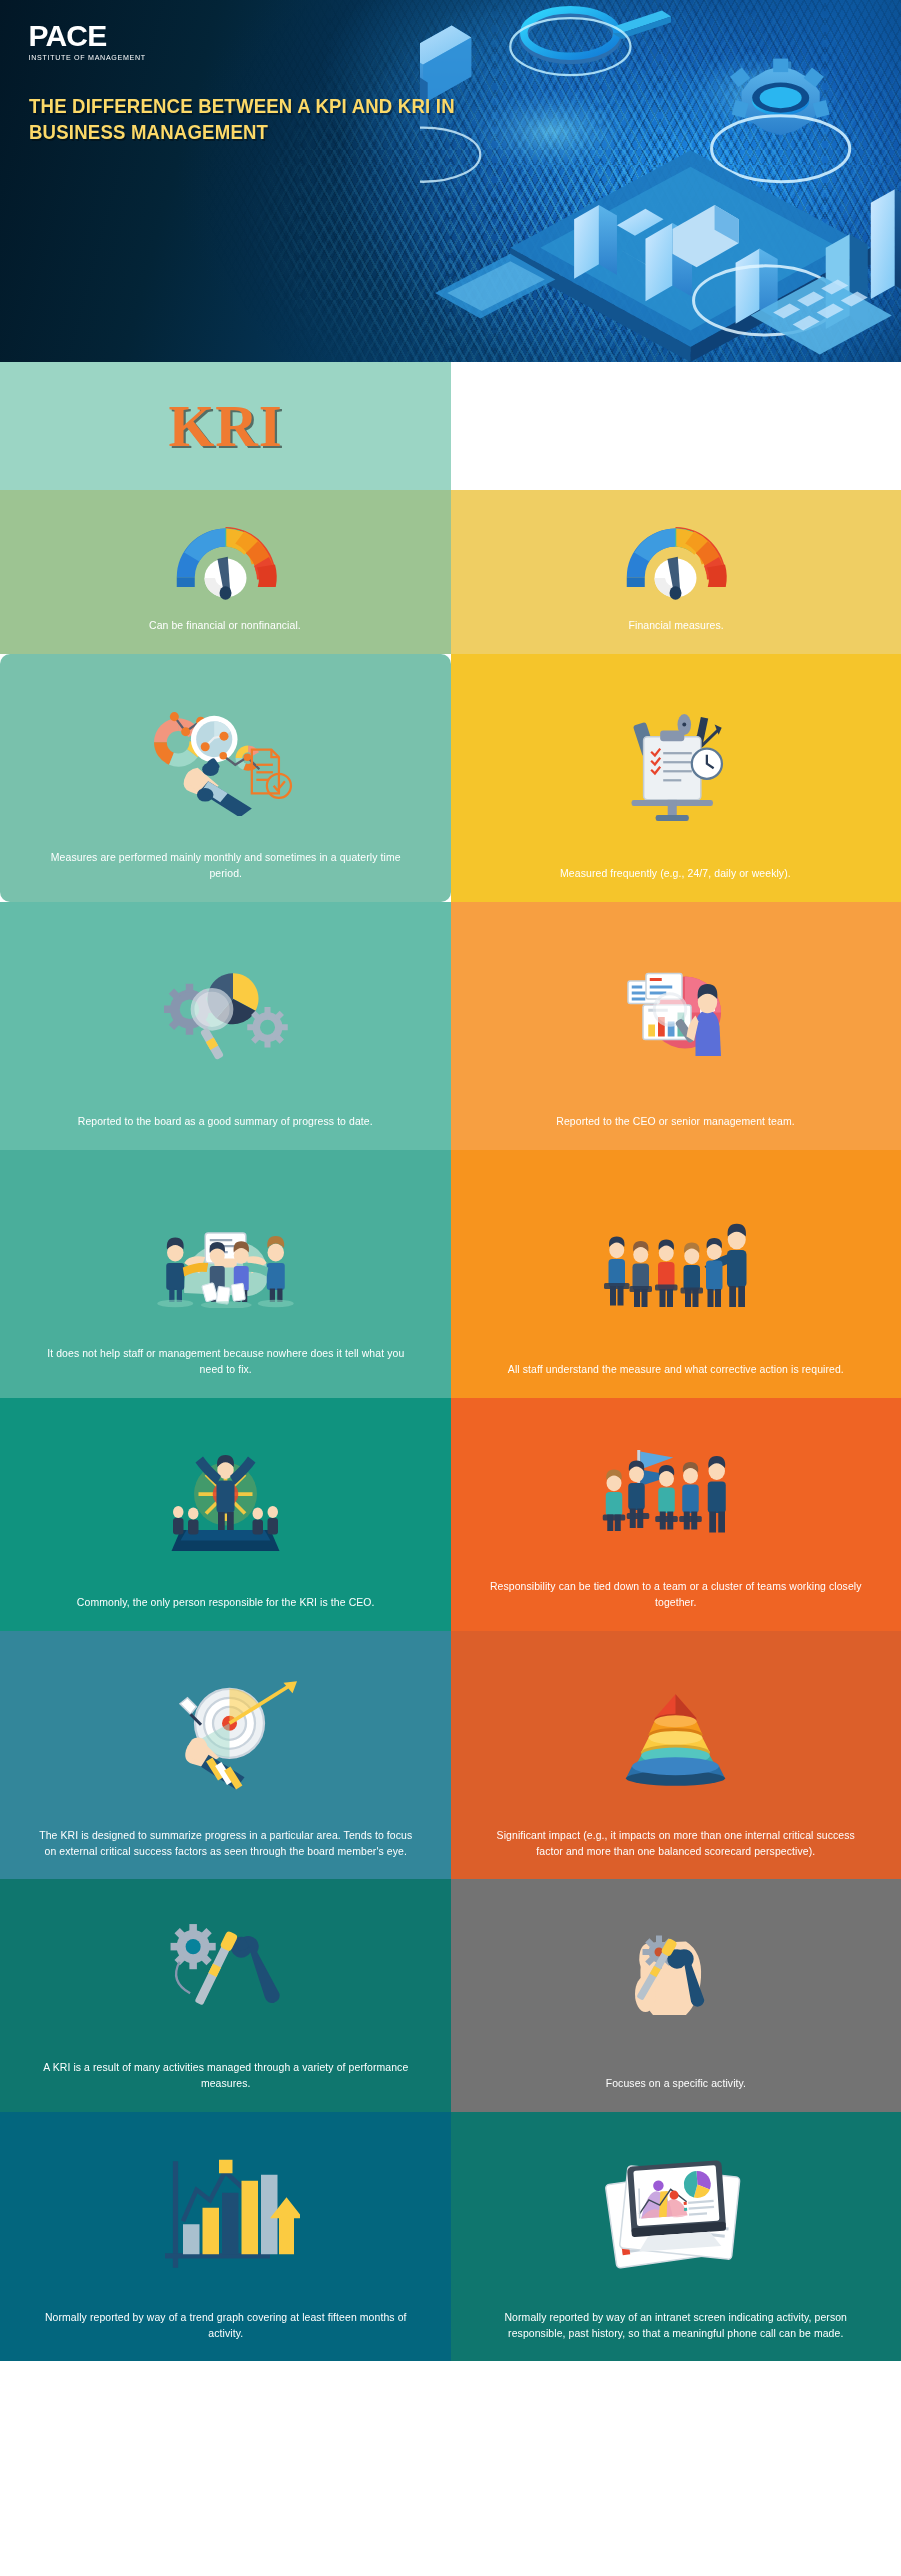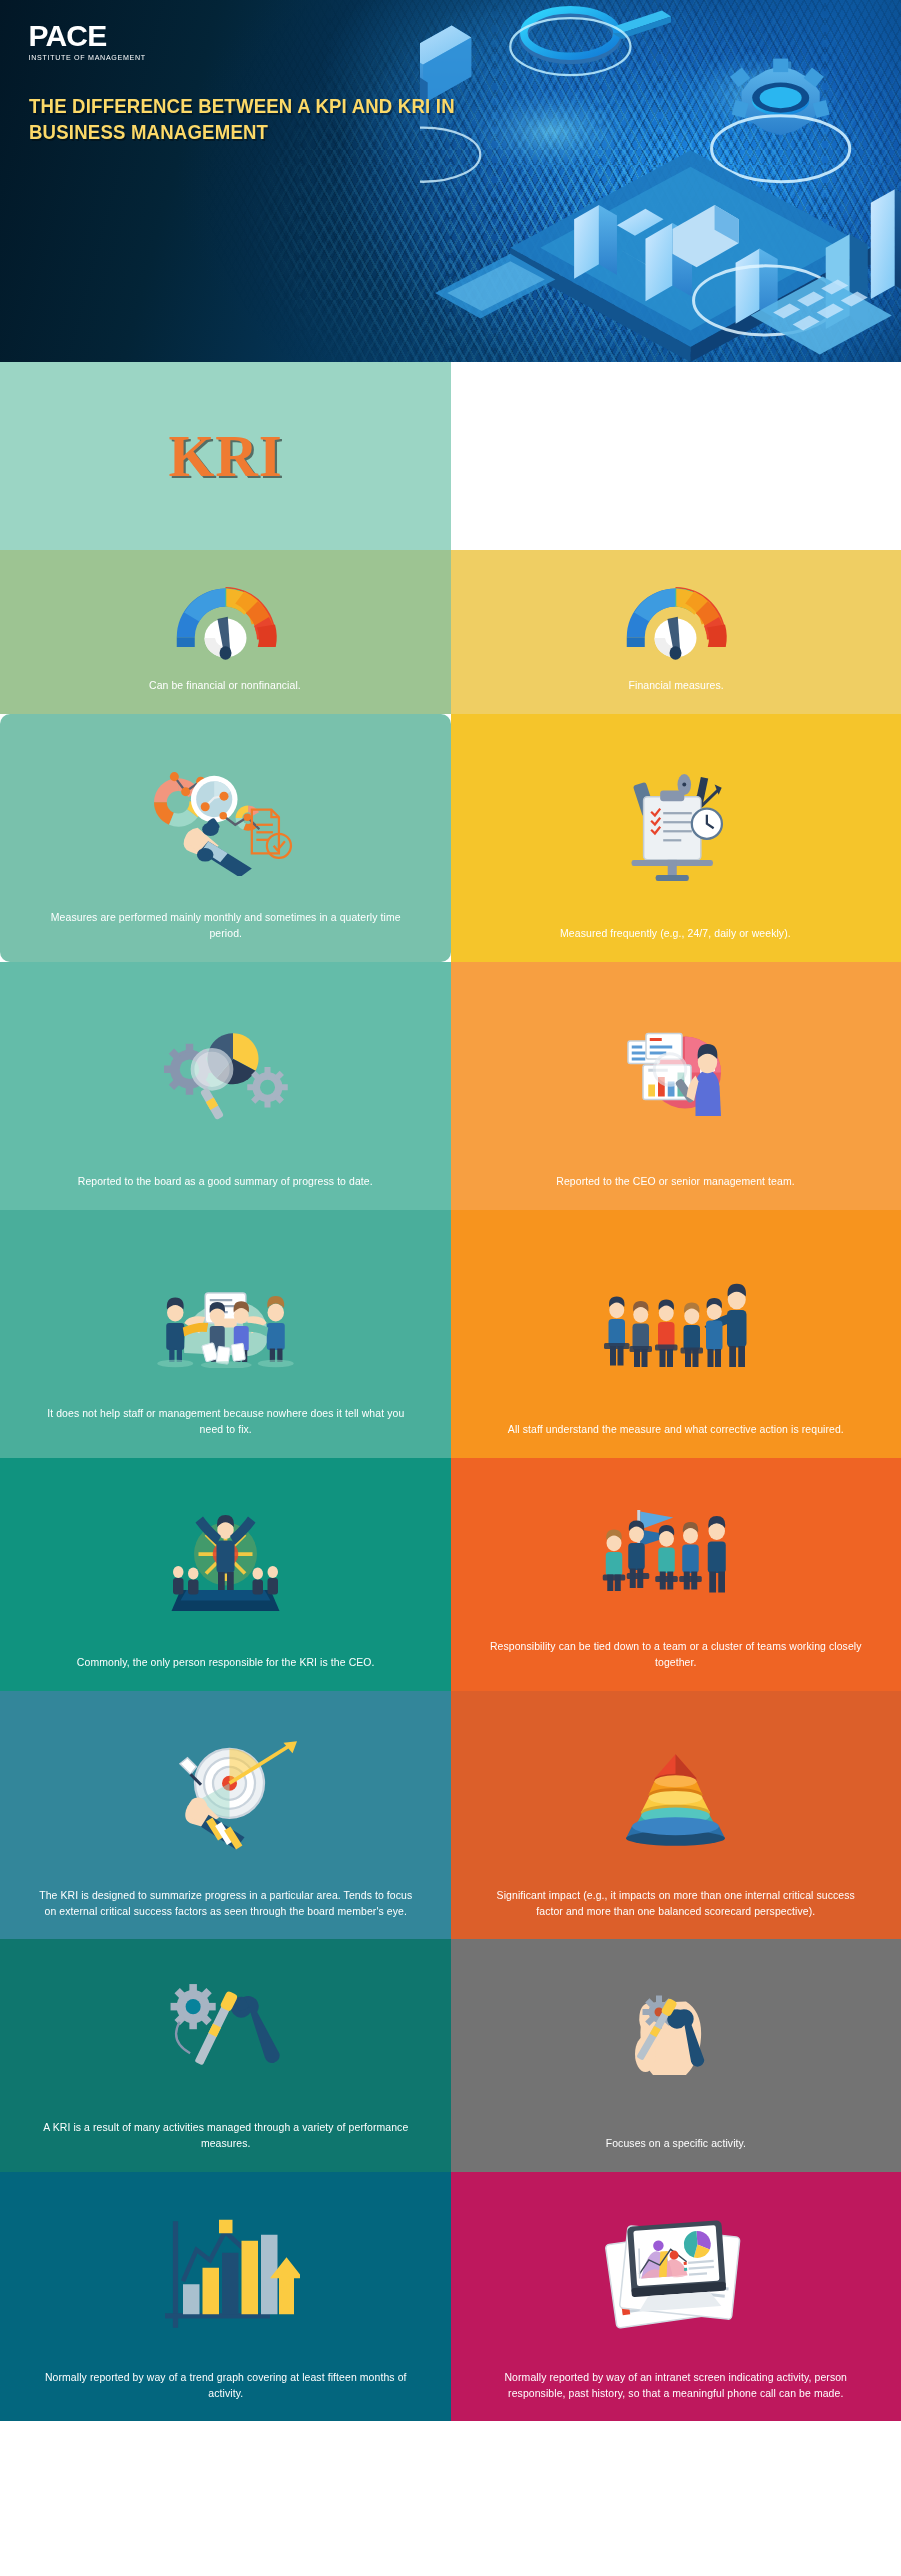--- a/index.html
+++ b/index.html
@@ -56,21 +56,21 @@
     color:#FCD968; font-weight:bold;
     font-family:"Liberation Sans", sans-serif;
     font-size:20px; line-height:1.32; letter-spacing:0.2px;
     text-shadow:1.5px 1.5px 0 rgba(0,0,0,.32);
     text-transform:uppercase;
     transform:scaleX(.93); transform-origin:left center;
   }
 
   
   .compare{ position:relative; width:901px; }
-  .head-row{ display:flex; width:901px; height:188px;border-radius:32px; }
+  .head-row{ display:flex; width:901px; height:128px;border-radius:32px; }
   .head-cell{ width:451px; display:flex; align-items:center; justify-content:center; }
   .head-text{
     font-family:"Liberation Serif", serif;
     font-weight:bold; font-size:59px; color:#EF7B32;
     letter-spacing:0.8px; line-height:1;
     text-shadow:2.3px 2.3px 0 rgba(25,25,25,.55);
   }
 
   .row{ display:flex; width:901px; }
   .cell{
@@ -849,21 +849,21 @@
     <rect x="122" y="34" width="22" height="98" fill="#FBCB41"></rect>
     <rect x="148" y="26" width="22" height="106" fill="#A9C0CE"></rect>
   </g>
   <g transform="translate(172,58)">
     <path d="M0 74 L0 26 L-12 26 L10 -2 L32 26 L20 26 L20 74 Z" fill="#FBCB41"></path>
   </g>
  </svg>
           </div>
           <div class="caption">Normally reported by way of a trend graph covering at least fifteen months of activity.</div>
         </div>
-        <div class="cell tall" style="background: #be185d;">
+        <div class="cell tall" style="background: #0f766e;">
           <div class="art-box">
             <svg width="158" height="120" viewBox="0 0 210 160">
   <g transform="rotate(-8 105 80)">
     <rect x="18" y="22" width="150" height="112" rx="5" fill="#FFFFFF" stroke="#D2DBE2" stroke-width="2"></rect>
     <g fill="#C9D3DC">
                   <rect x="28" y="92" width="46" height="4"></rect>
                   <rect x="28" y="102" width="60" height="4"></rect>
                   <rect x="28" y="112" width="36" height="4"></rect>
                 </g>
     <rect x="28" y="92" width="10" height="10" fill="#5B9BD5"></rect>

